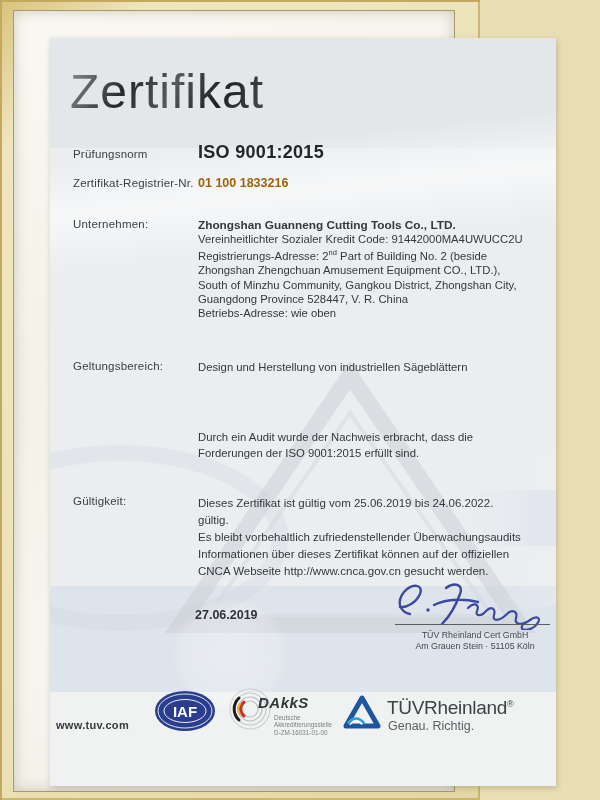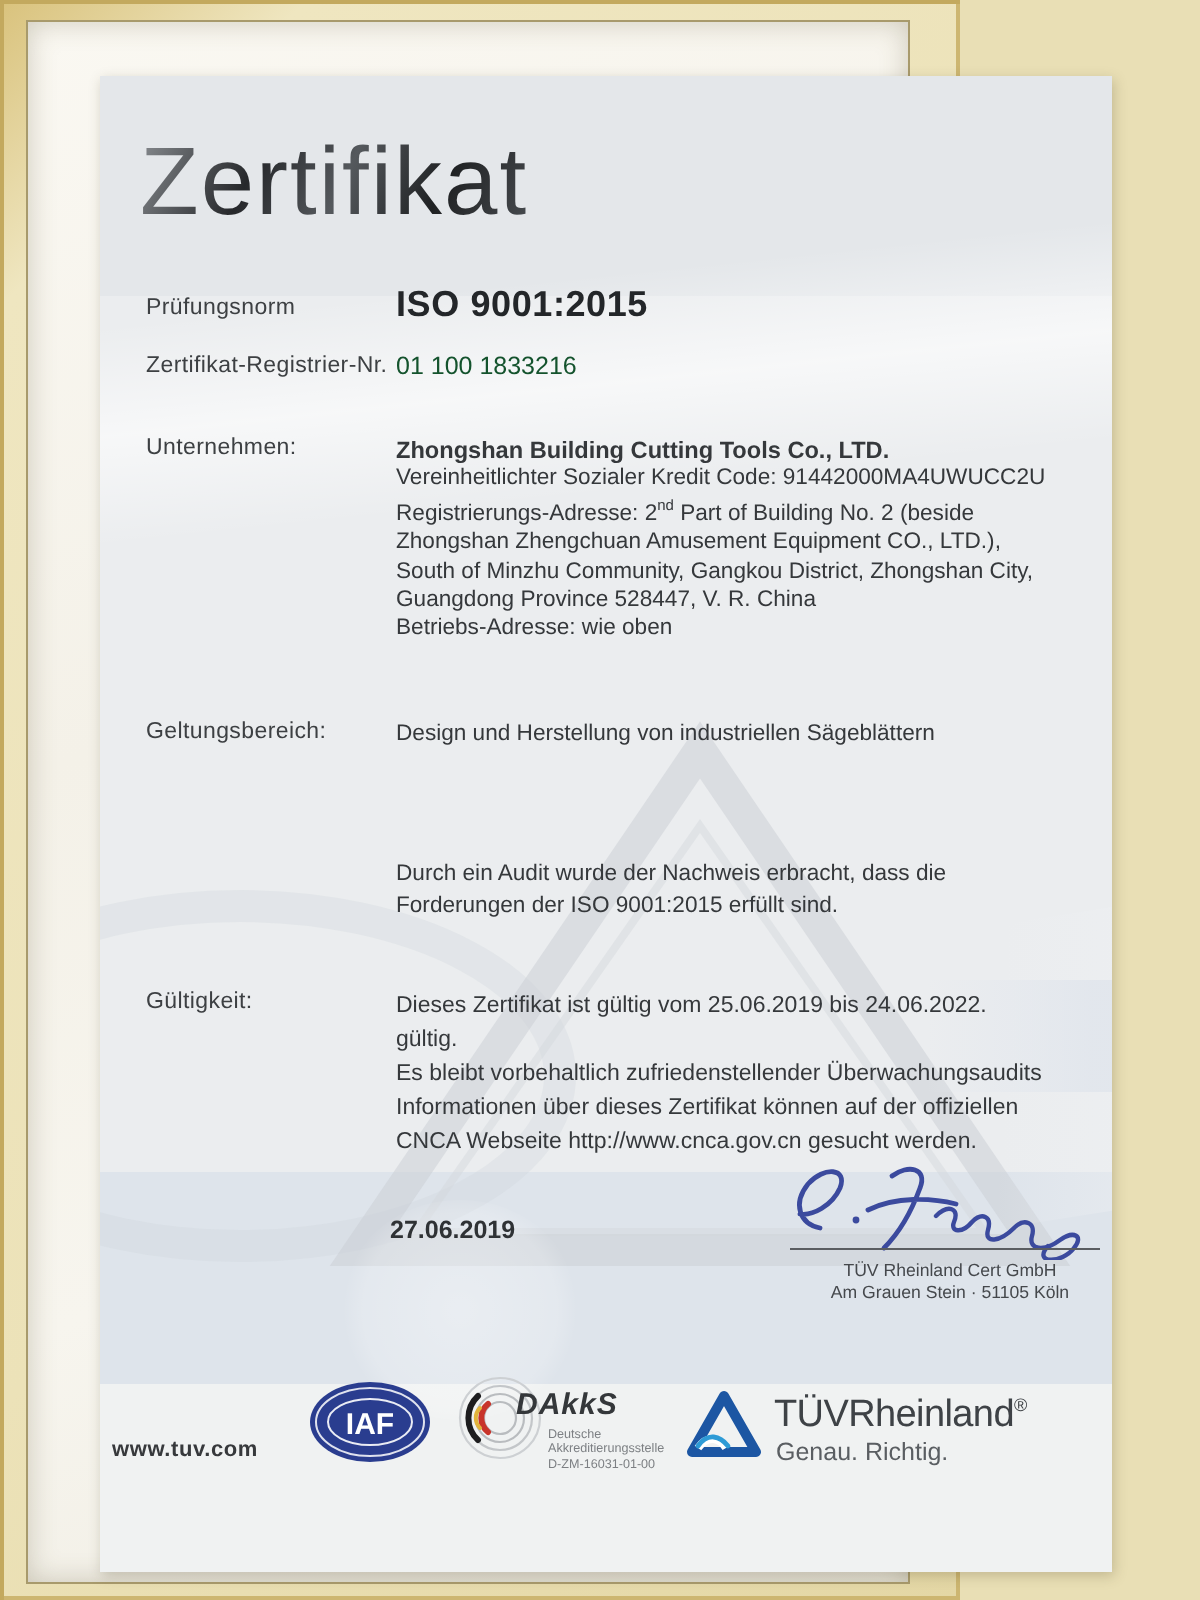--- a/index.html
+++ b/index.html
@@ -40,21 +40,21 @@
   .body-txt { font-size:11.3px; color:#35383b; line-height:14.2px; white-space:nowrap; }
   .body-txt2 { font-size:11.5px; color:#35383b; line-height:16.8px; white-space:nowrap; }
 
   .title { left:20px; top:26px; font-size:48px; letter-spacing:1px; color:#2f3236;
            text-shadow:-1px -1px 0 rgba(255,255,255,.55), 1px 1px 1px rgba(0,0,0,.2); }
   @supports (-webkit-background-clip: text) {
     .title { background:linear-gradient(115deg,#8b8f93 0%, #26282b 30%, #55595d 52%, #1f2123 75%, #4a4e52 100%);
              -webkit-background-clip:text; background-clip:text; color:transparent; text-shadow:none; }
   }
   .iso-val { font-size:18px; font-weight:bold; color:#232629; letter-spacing:.3px; }
-  .reg-val { font-size:12.5px; font-weight:normal; color:#14532d; }
+  .reg-val { font-size:12.5px; font-weight:bold; color:#a16207; }
   .company { font-weight:bold; font-size:11.8px; }
   sup.small { font-size:7.5px; }
   .wash { background:linear-gradient(90deg, rgba(235,237,239,0) 55%, rgba(228,232,238,.55) 75%, rgba(224,229,236,.8) 95%); 
           position:absolute; left:300px; top:452px; width:206px; height:56px; }
 
   .date-txt { font-size:12.5px; font-weight:600; color:#2f3235;text-align:right; }
   .sig-line { left:345px; top:586px; width:155px; height:0; border-top:1.4px solid #5a5d61; }
   .issuer-txt { font-size:8.8px; color:#45484c; line-height:10.5px; text-align:center; white-space:nowrap; }
 
   
@@ -91,21 +91,21 @@
     <div class="abs title">Zertifikat</div>
 
     <div class="abs lbl" style="left:23px; top:110px;">Prüfungsnorm</div>
     <div class="abs val-col iso-val" style="top:104px;">ISO 9001:2015</div>
 
     <div class="abs lbl" style="left:23px; top:139px;">Zertifikat-Registrier-Nr.</div>
     <div class="abs val-col reg-val" style="top:138px;">01 100 1833216</div>
 
     <div class="abs lbl" style="left:23px; top:180px;">Unternehmen:</div>
     <div class="abs val-col" style="top:180px;">
-      <div class="body-txt company">Zhongshan Building Cutting Tools Co., LTD.</div>
+      <div class="body-txt company">Zhongshan Guanneng Cutting Tools Co., LTD.</div>
       <div class="body-txt">Vereinheitlichter Sozialer Kredit Code: 91442000MA4UWUCC2U</div>
       <div class="body-txt"><span>Registrierungs-Adresse: 2</span><sup class="small">nd</sup><span> Part of Building No. 2 (beside</span></div>
       <div class="body-txt">Zhongshan Zhengchuan Amusement Equipment CO., LTD.),</div>
       <div class="body-txt">South of Minzhu Community, Gangkou District, Zhongshan City,</div>
       <div class="body-txt">Guangdong Province 528447, V. R. China</div>
       <div class="body-txt">Betriebs-Adresse: wie oben</div>
     </div>
 
     <div class="abs lbl" style="left:23px; top:322px;">Geltungsbereich:</div>
     <div class="abs val-col body-txt" style="top:322px;">Design und Herstellung von industriellen Sägeblättern</div>

